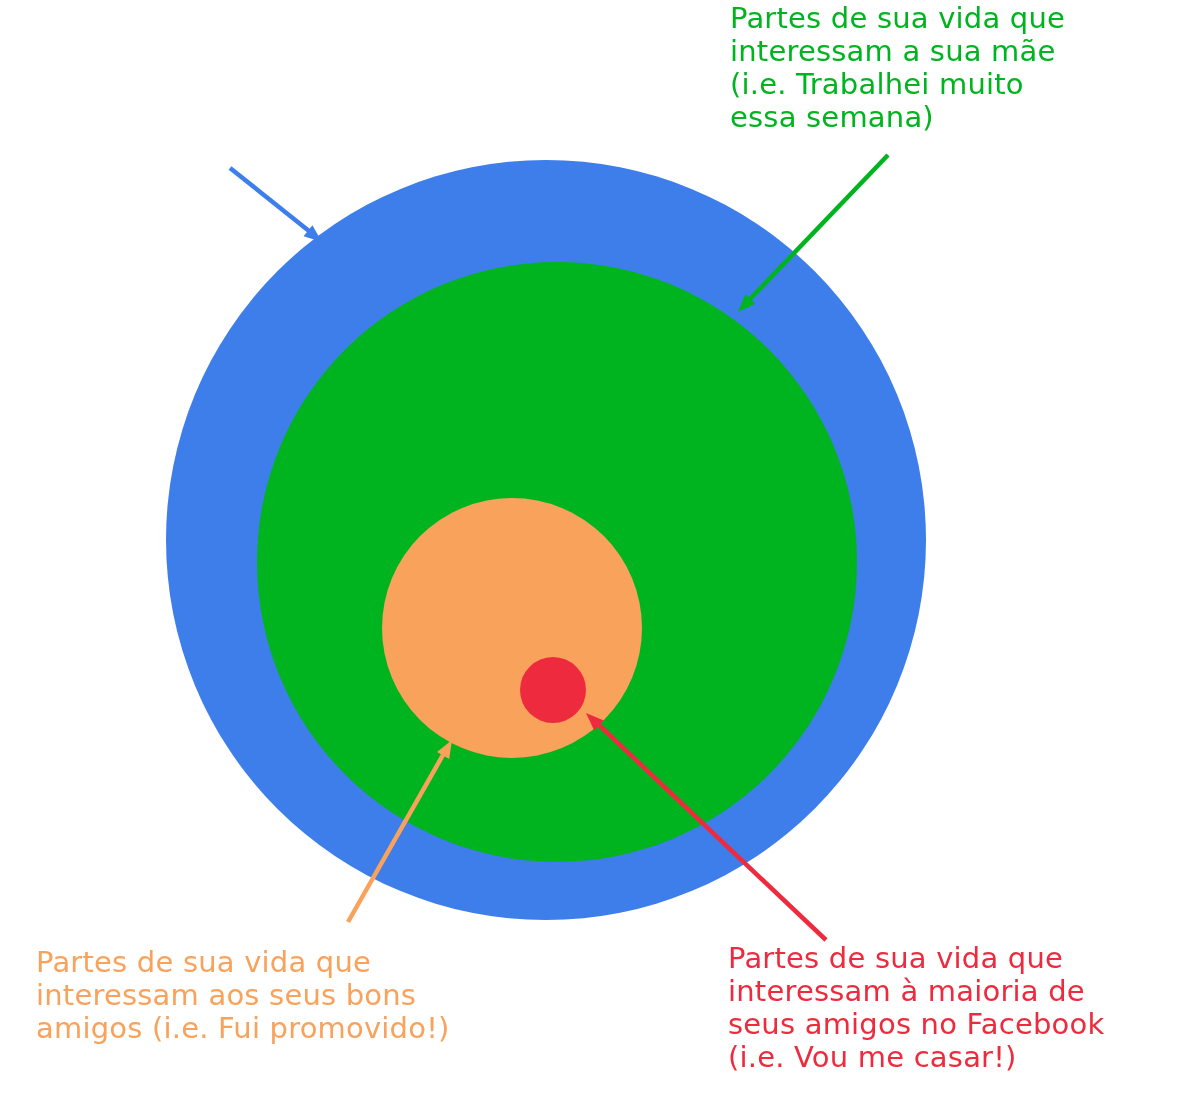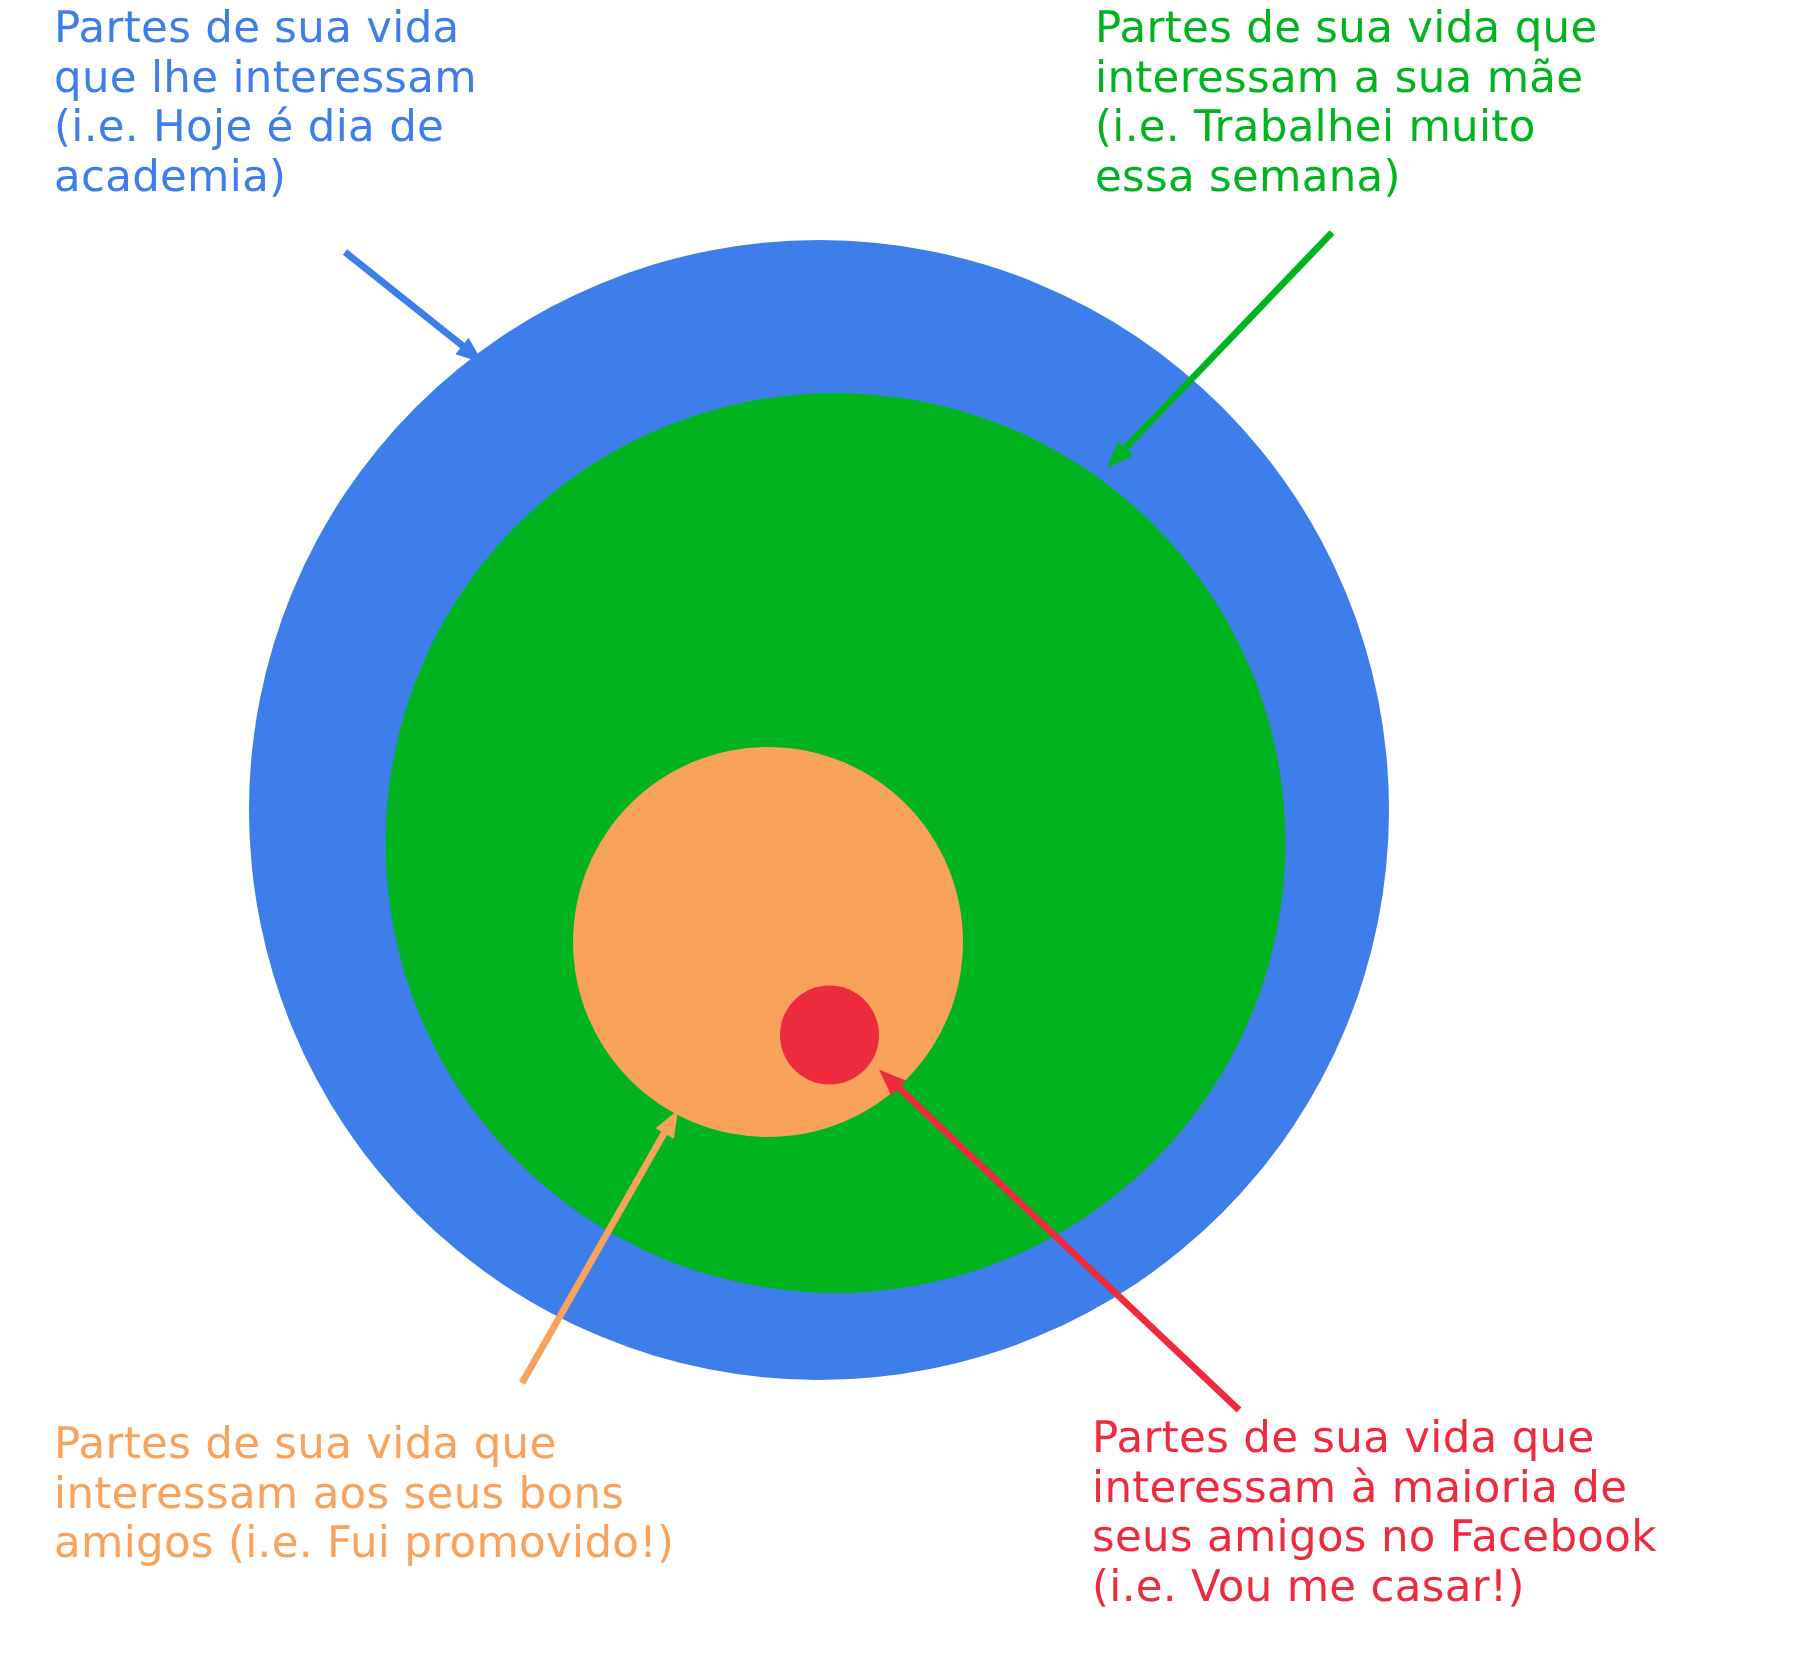--- a/index.html
+++ b/index.html
@@ -58,24 +58,20 @@
       <line x1="348" y1="922" x2="443" y2="755" stroke-width="4.5" stroke="#F9A25B"></line>
       <polygon points="452,740 449.2,759.1 437,752.1" fill="#F9A25B"></polygon>
     </g>
 
     <g>
       <line x1="826" y1="940" x2="599" y2="725" stroke-width="4.5" stroke="#EE2B3E"></line>
       <polygon points="586,713 603.8,720.4 594.2,730.6" fill="#EE2B3E"></polygon>
     </g>
   </svg>
 
-  <div class="label label-blue" style="color: rgb(62, 126, 234);">Partes de sua vida
-que lhe interessam
-(i.e. Hoje é dia de
-academia)</div>
 
   <div class="label label-green" style="color: rgb(0, 180, 31);">Partes de sua vida que
 interessam a sua mãe
 (i.e. Trabalhei muito
 essa semana)</div>
 
   <div class="label label-orange" style="color: rgb(249, 162, 91);">Partes de sua vida que
 interessam aos seus bons
 amigos (i.e. Fui promovido!)</div>
 

